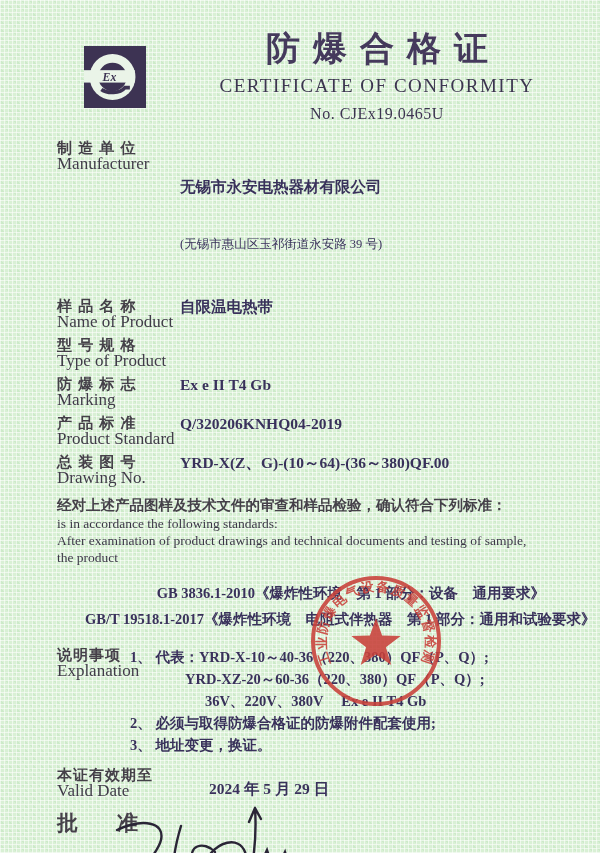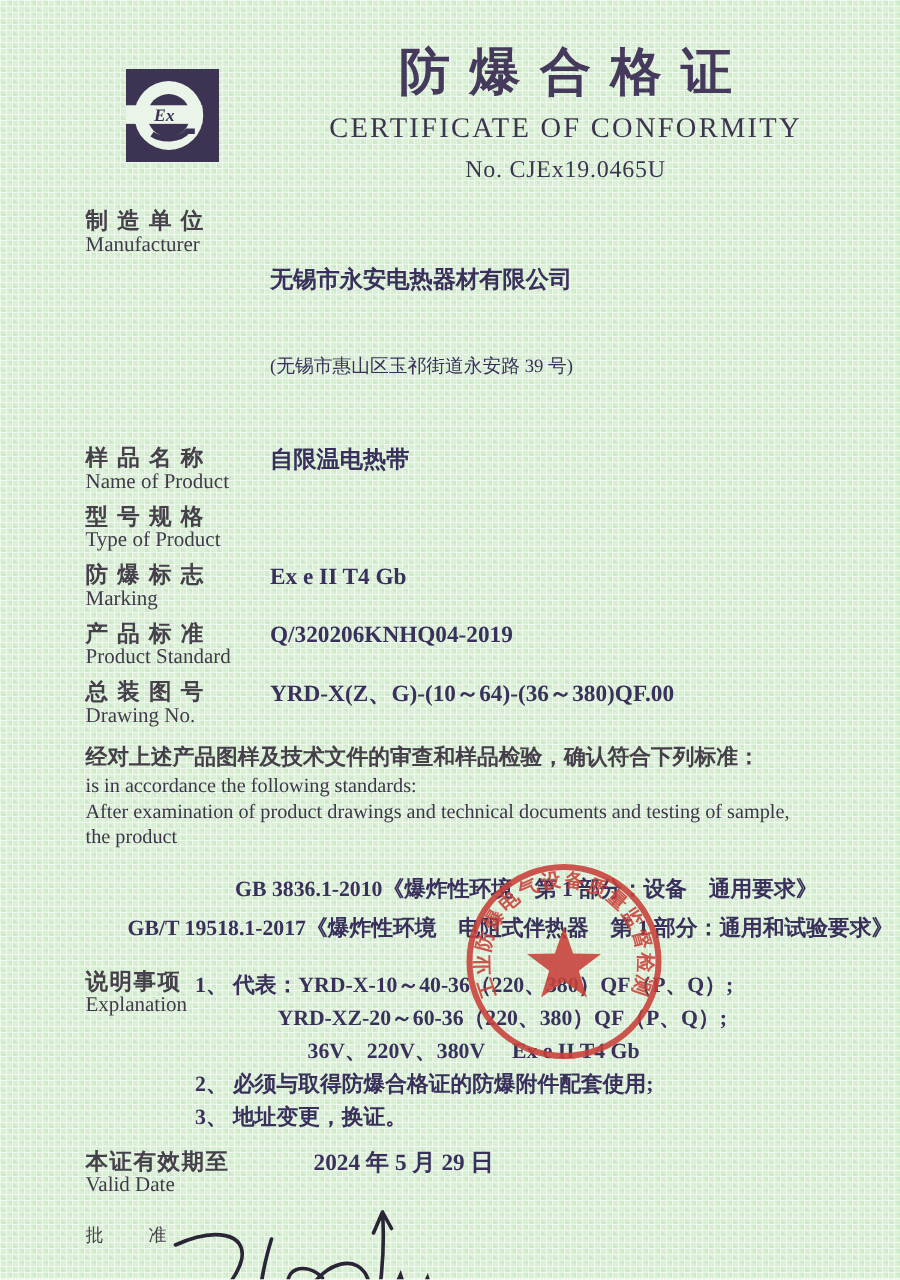--- a/index.html
+++ b/index.html
@@ -19,43 +19,43 @@
   .logo{position:absolute;left:84px;top:44px;width:62px;height:66px;}
   .header{margin-left:120px;width:400px;text-align:center;}
   .title-cn{font-size:34px;font-weight:700;letter-spacing:13px;color:#453a5c;line-height:44px;white-space:nowrap;text-indent:13px;}
   .title-en{font-family:"Liberation Serif", serif;font-size:19px;letter-spacing:1.5px;color:#3c3550;line-height:28px;margin-top:2px;}
   .cert-no{font-family:"Liberation Serif", serif;font-size:16px;color:#3c3550;margin-top:5px;letter-spacing:.5px;}
   
   .fields{margin-top:16px;}
   .field-row{display:flex;margin-bottom:7px;}
   .flabel{width:123px;flex:none;}
   .flabel .cn{font-size:15px;font-weight:700;letter-spacing:1px;color:#454049;line-height:18px;white-space:nowrap;}
-  .flabel .en{font-family:"Liberation Serif", serif;font-size:14px;color:#403b49;line-height:14px;}
+  .flabel .en{font-family:"Liberation Serif", serif;font-size:17px;color:#403b49;line-height:14px;}
   .fvalue{font-family:"Liberation Serif", serif;font-size:15.5px;font-weight:600;color:#39315b;line-height:19px;white-space:pre-wrap;}
   .fvalue .sub{font-size:12.5px;font-weight:400;line-height:16px;margin-top:2px;}
   
   .statement{margin-top:10px;}
   .statement .cn{font-size:14.5px;font-weight:700;color:#454049;line-height:20px;}
   .statement .en{font-family:"Liberation Serif", serif;font-size:13.5px;color:#3c3748;line-height:17px;}
   .standards{margin:14px 0 0 28px;text-align:right;}
   .standards .std{font-family:"Liberation Serif", serif;font-size:14.5px;font-weight:600;color:#39315b;line-height:26px;white-space:nowrap;}
   
   .explain{display:flex;margin-top:14px;}
   .explain .flabel{width:73px;}
   .exp-lines{font-family:"Liberation Serif", serif;font-size:14.5px;font-weight:600;color:#39315b;line-height:22px;}
   .exp-lines .l0{margin-left:0;}
   .exp-lines .l1{margin-left:55px;}
   .exp-lines .l2{margin-left:75px;}
   
-  .valid-row{display:flex;margin-top:10px;}
+  .valid-row{display:flex;margin-top:10px;align-items:flex-end;}
   .valid-row .flabel{width:108px;}
   .valid-row .fvalue{font-size:15.5px;margin-left:44px;}
   .approval{position:relative;height:118px;margin-top:8px;}
   .app-label{position:absolute;left:0;top:8px;}
-  .app-label .cn{font-size:12px;font-weight:400;letter-spacing:9px;color:#454049;line-height:18px;}
+  .app-label .cn{font-size:21px;font-weight:700;letter-spacing:9px;color:#454049;line-height:18px;}
   .signature{position:absolute;left:48px;top:-6px;width:215px;height:110px;}
   .stamp{position:absolute;left:306px;top:571px;width:140px;height:140px;opacity:.88;}
 </style>
 </head>
 <body>
 
 <div class="page">
 
   <svg class="logo" viewBox="0 0 100 100" xmlns="http://www.w3.org/2000/svg">
     <rect x="0" y="0" width="100" height="100" fill="#3d3353"></rect>

